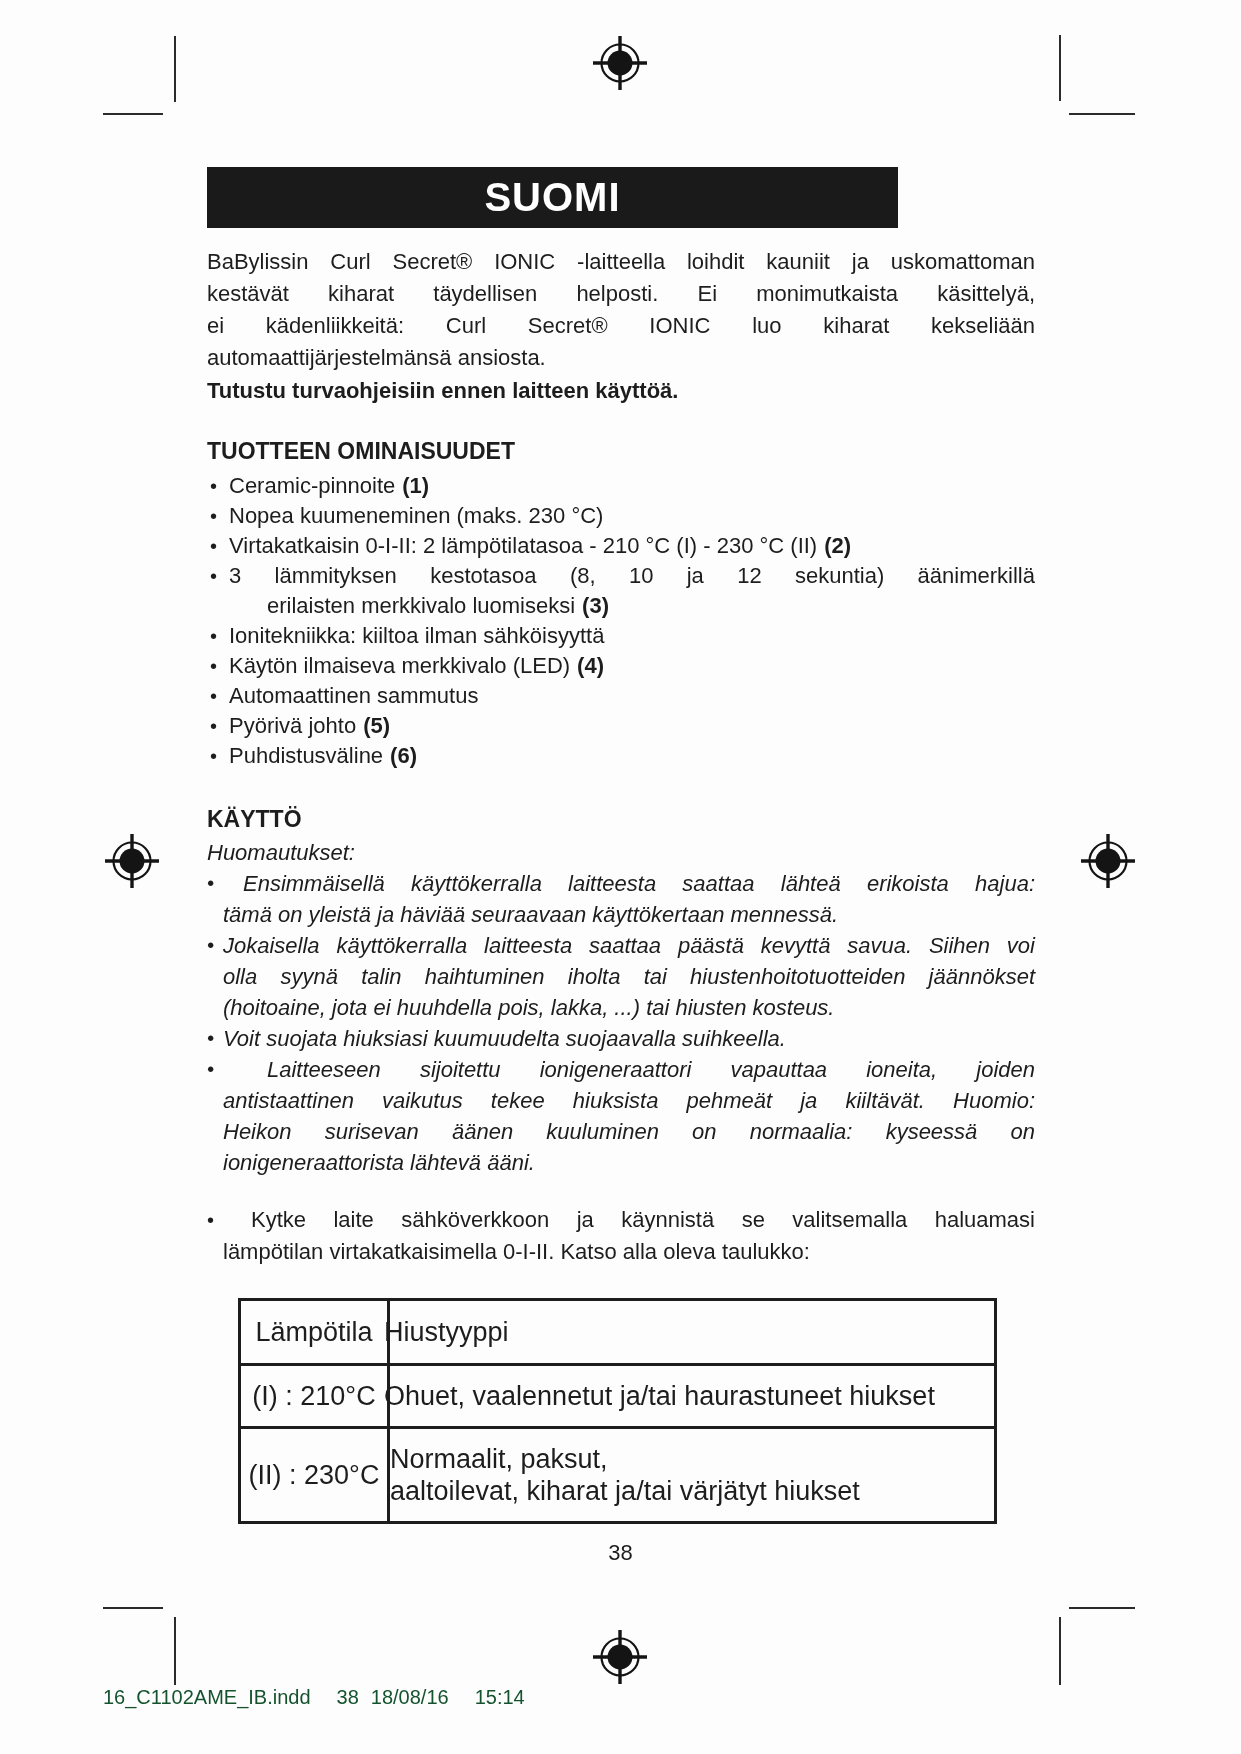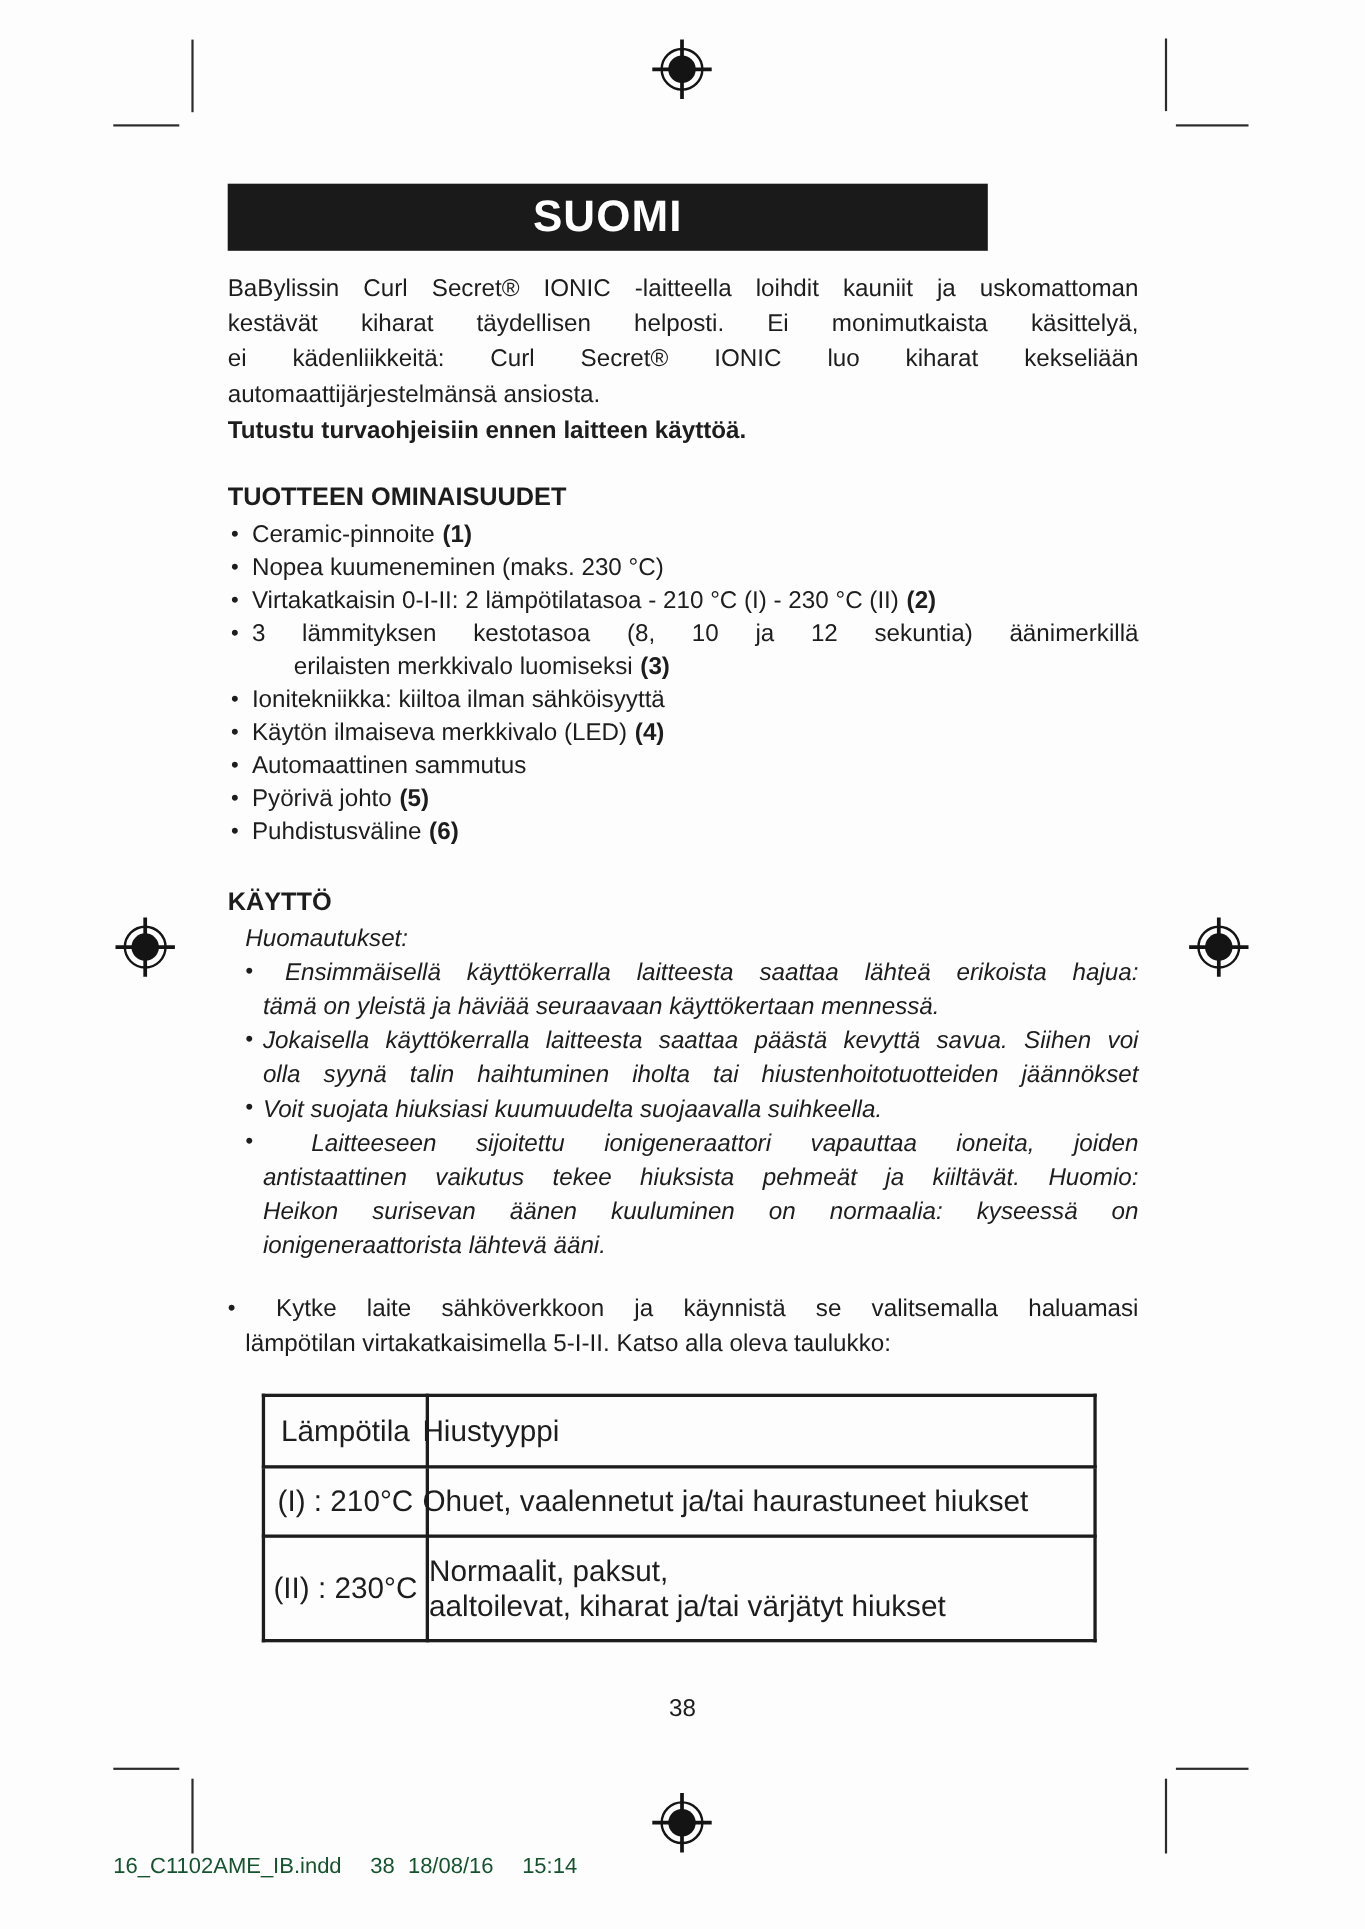--- a/index.html
+++ b/index.html
@@ -27,21 +27,21 @@
   .gap30 { height:30px; }
   .gap34 { height:34px; }
   .sec { font-size:23px; font-weight:bold; line-height:28px; margin:0; }
   ul { list-style:none; margin:0; padding:0; }
   .features { margin-top:6px; font-size:22px; }
   .f-item { position:relative; padding-left:22px; line-height:30px; }
   .f-item .blt { position:absolute; left:3px; font-size:20px; }
   .l2 { display:block; padding-left:38px; }
   .mk { font-weight:bold; }
   .mk:not(:empty) { margin-left:7px; }
-  .notes-wrap { font-style:italic; font-size:22px; margin-top:4px;margin-left:16px; }
+  .notes-wrap { font-style:italic; font-size:22px; margin-top:4px; }
   .notes-label { line-height:31px; }
   .n-item { position:relative; padding-left:16px; line-height:31px; }
   .n-item .blt { position:absolute; left:0; font-size:20px; }
   .ind1 { text-indent:20px; }
   .ind4 { text-indent:44px; }
   .instr { position:relative; padding-left:16px; font-size:22px; line-height:32px; margin-top:26px; }
   .instr .blt { position:absolute; left:0; font-size:20px; }
   .ind-i { text-indent:28px; }
   
   table.temp { border-collapse:collapse; margin-left:31px; margin-top:30px; }
@@ -156,39 +156,40 @@
       <ul>
         <li class="n-item">
           <span class="blt">•</span>
           <span class="jline ind1">Ensimmäisellä käyttökerralla laitteesta saattaa lähteä erikoista hajua:</span>
           <span class="lline">tämä on yleistä ja häviää seuraavaan käyttökertaan mennessä.</span>
         </li>
         <li class="n-item">
           <span class="blt">•</span>
           <span class="jline">Jokaisella käyttökerralla laitteesta saattaa päästä kevyttä savua. Siihen voi</span>
           <span class="jline">olla syynä talin haihtuminen iholta tai hiustenhoitotuotteiden jäännökset</span>
+          <span class="lline">(hoitoaine, jota ei huuhdella pois, lakka, ...) tai hiusten kosteus.</span>
         </li>
         <li class="n-item">
           <span class="blt">•</span>
           <span class="lline">Voit suojata hiuksiasi kuumuudelta suojaavalla suihkeella.</span>
         </li>
         <li class="n-item">
           <span class="blt">•</span>
           <span class="jline ind4">Laitteeseen sijoitettu ionigeneraattori vapauttaa ioneita, joiden</span>
           <span class="jline">antistaattinen vaikutus tekee hiuksista pehmeät ja kiiltävät. Huomio:</span>
           <span class="jline">Heikon surisevan äänen kuuluminen on normaalia: kyseessä on</span>
           <span class="lline">ionigeneraattorista lähtevä ääni.</span>
         </li>
       </ul>
     </div>
 
     <div class="instr">
       <span class="blt">•</span>
       <span class="jline ind-i">Kytke laite sähköverkkoon ja käynnistä se valitsemalla haluamasi</span>
-      <span class="lline">lämpötilan virtakatkaisimella 5-I-II. Katso alla oleva taulukko:</span>
+      <span class="lline">lämpötilan virtakatkaisimella 0-I-II. Katso alla oleva taulukko:</span>
     </div>
 
     <table class="temp">
       <tbody>
           <tr class="hdr">
         <td class="c1">Lämpötila</td>
         <td class="c2 pullL">Hiustyyppi</td>
       </tr>
       <tr class="r1">
         <td class="c1">(I) : 210°C</td>

